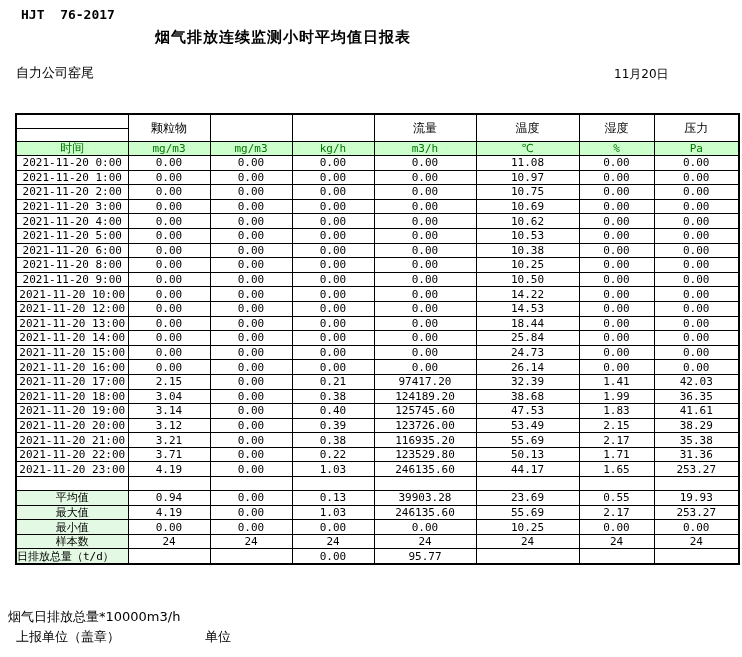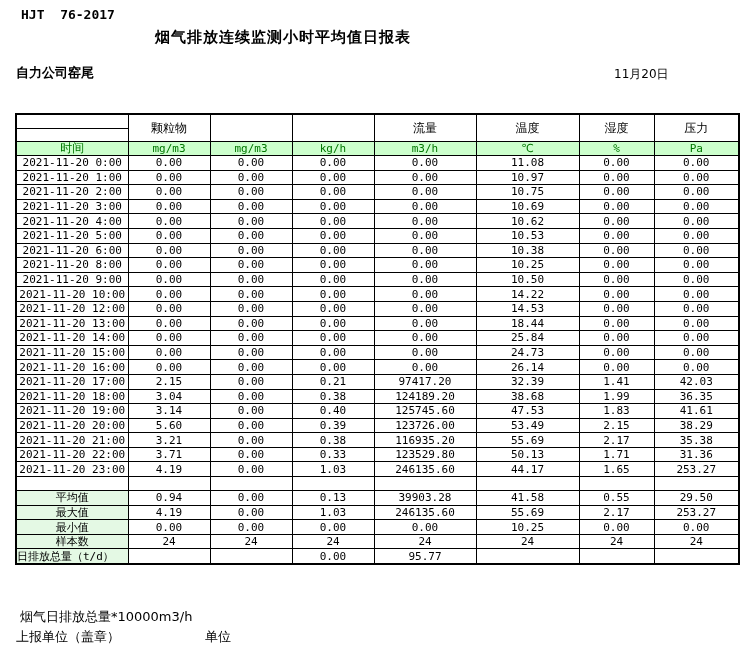--- a/index.html
+++ b/index.html
@@ -14,21 +14,21 @@
     position:absolute;left:13px;top:7px;
     font-family:"DejaVu Sans Mono",monospace;
     font-weight:bold;font-size:13px;white-space:pre;margin-left:8px;
   }
   .report-title{
     position:absolute;left:155px;top:28px;
     font-weight:bold;font-size:15px;letter-spacing:1px;
   }
   .company{
     position:absolute;left:16px;top:64px;
-    font-weight:bold;font-size:13px;
+    font-weight:normal;font-size:13px;
   }
   .report-date{
     position:absolute;left:614px;top:66px;
     font-size:12px;
   }
   table.report{
     position:absolute;left:15px;top:113px;
     width:723px;
     border-collapse:collapse;table-layout:fixed;
     border:2px solid #000;
@@ -54,21 +54,21 @@
   }
   tr.unit-row td.time-head{font-family:"DejaVu Sans",sans-serif;font-size:12px;}
   tr.spacer-row td{height:13px;}
   td.sum-label{
     background:var(--green-light,#e4f9e4);
     font-family:"DejaVu Sans",sans-serif;
     font-size:12px;
   }
   td.sum-label.left{text-align:left;}
   .footnote{
-    position:absolute;left:20px;top:608px;
+    position:absolute;left:8px;top:608px;
     font-size:13px;
   }
   .footer-unit-row{position:absolute;left:0;top:628px;width:742px;height:18px;}
   .report-unit{position:absolute;left:16px;top:0;font-size:13px;}
   .unit-label{position:absolute;left:205px;top:0;font-size:13px;}
 </style>
 </head>
 <body>
 
 <div class="doc-code">HJT  76-2017</div>
@@ -288,21 +288,21 @@
         <td>3.14</td>
         <td>0.00</td>
         <td>0.40</td>
         <td>125745.60</td>
         <td>47.53</td>
         <td>1.83</td>
         <td>41.61</td>
       </tr>
       <tr>
         <td>2021-11-20 20:00</td>
-        <td>5.60</td>
+        <td>3.12</td>
         <td>0.00</td>
         <td>0.39</td>
         <td>123726.00</td>
         <td>53.49</td>
         <td>2.15</td>
         <td>38.29</td>
       </tr>
       <tr>
         <td>2021-11-20 21:00</td>
         <td>3.21</td>
@@ -310,21 +310,21 @@
         <td>0.38</td>
         <td>116935.20</td>
         <td>55.69</td>
         <td>2.17</td>
         <td>35.38</td>
       </tr>
       <tr>
         <td>2021-11-20 22:00</td>
         <td>3.71</td>
         <td>0.00</td>
-        <td>0.33</td>
+        <td>0.22</td>
         <td>123529.80</td>
         <td>50.13</td>
         <td>1.71</td>
         <td>31.36</td>
       </tr>
       <tr>
         <td>2021-11-20 23:00</td>
         <td>4.19</td>
         <td>0.00</td>
         <td>1.03</td>
@@ -342,23 +342,23 @@
         <td></td>
         <td></td>
         <td></td>
       </tr>
       <tr>
         <td class="sum-label">平均值</td>
         <td>0.94</td>
         <td>0.00</td>
         <td>0.13</td>
         <td>39903.28</td>
-        <td>41.58</td>
+        <td>23.69</td>
         <td>0.55</td>
-        <td>29.50</td>
+        <td>19.93</td>
       </tr>
       <tr>
         <td class="sum-label">最大值</td>
         <td>4.19</td>
         <td>0.00</td>
         <td>1.03</td>
         <td>246135.60</td>
         <td>55.69</td>
         <td>2.17</td>
         <td>253.27</td>

